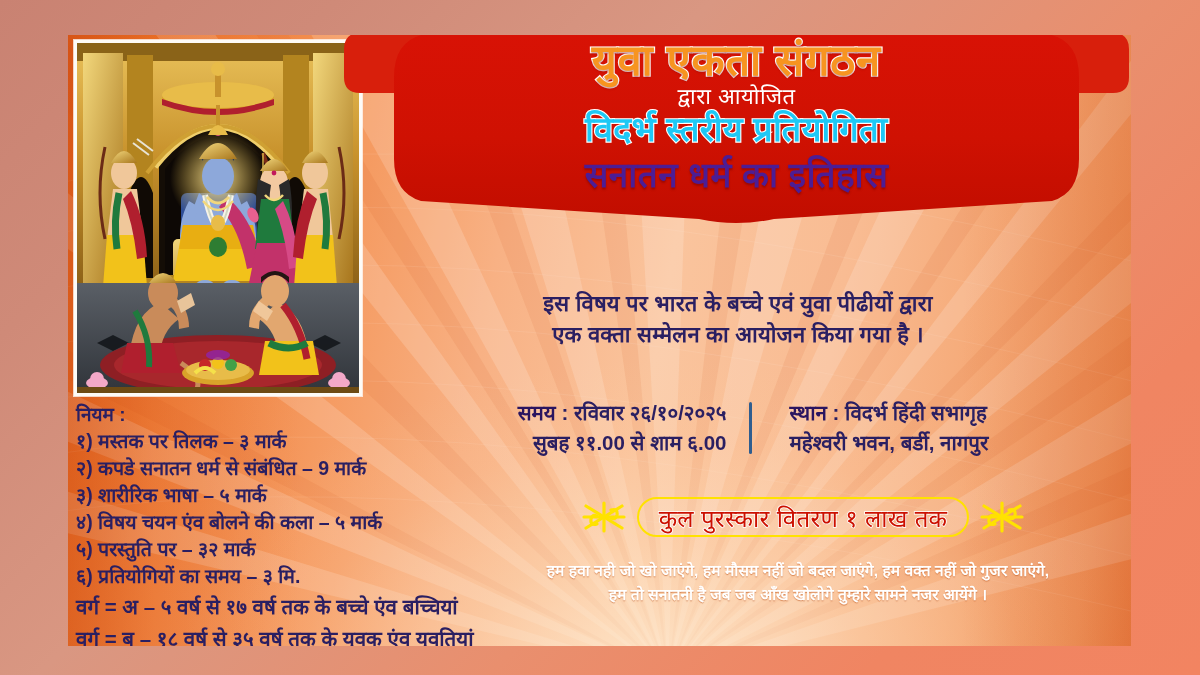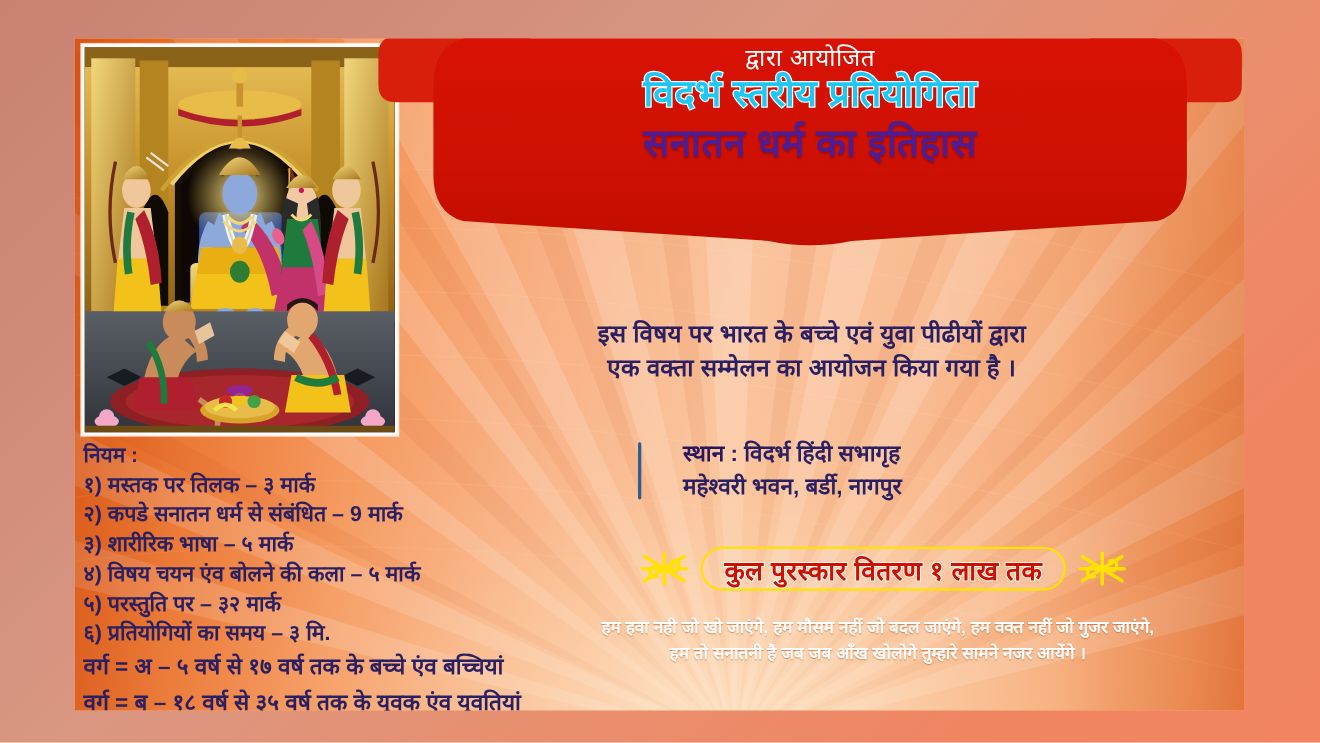--- a/index.html
+++ b/index.html
@@ -135,21 +135,21 @@
   }
   .flourish{width:46px;height:34px;flex:0 0 auto;}
   .flourish svg{display:block;width:100%;height:100%;}
   #prize{
     position:relative;height:36px;padding:0 20px;
     display:flex;align-items:center;justify-content:center;
     border:2px solid #ffe200;border-radius:20px;
     background:rgba(255,255,255,.10);
   }
   #prize span{
-    font-size:24px;font-weight:bold;color:#cc1100;
+    font-size:24px;font-weight:normal;color:#cc1100;
     -webkit-text-stroke:1.6px #ffffff;
     paint-order:stroke fill;
     letter-spacing:.3px;
   }
 
   
   #poem{
     position:absolute;left:420px;top:524px;width:620px;
     text-align:center;color:#ffffff;
     font-size:15.5px;line-height:1.52;font-weight:bold;
@@ -407,31 +407,40 @@
                  L79 168
                  Q52 160 52 126
                  L52 44
                  Q52 0 96 0 Z" fill="url(#redg)"></path>
 
         <path d="M52 56 L52 74 L20 74 L20 56 Z" fill="#d81f0c" opacity="0"></path>
       </svg>
     </div>
 
     <div id="ribbon-text">
+      <div class="t-org">युवा एकता संगठन</div>
       <div class="t-by">द्वारा आयोजित</div>
       <div class="t-level">विदर्भ स्तरीय प्रतियोगिता</div>
       <div class="t-topic">सनातन धर्म का इतिहास</div>
     </div>
 
     <div id="desc">
       <div>इस विषय पर भारत के बच्चे एवं युवा पीढीयों द्वारा</div>
       <div>एक वक्ता सम्मेलन का आयोजन किया गया है ।</div>
     </div>
 
     <div id="meta">
+      <div class="meta-col left">
+        <div>
+          <span class="meta-key">समय</span>
+          <span>:</span>
+          <span>रविवार २६/१०/२०२५</span>
+        </div>
+        <div>सुबह ११.00 से शाम ६.00</div>
+      </div>
       <div class="meta-div"></div>
       <div class="meta-col right">
         <div>
           <span class="meta-key">स्थान</span>
           <span>:</span>
           <span>विदर्भ हिंदी सभागृह</span>
         </div>
         <div>महेश्वरी भवन, बर्डी, नागपुर</div>
       </div>
     </div>

